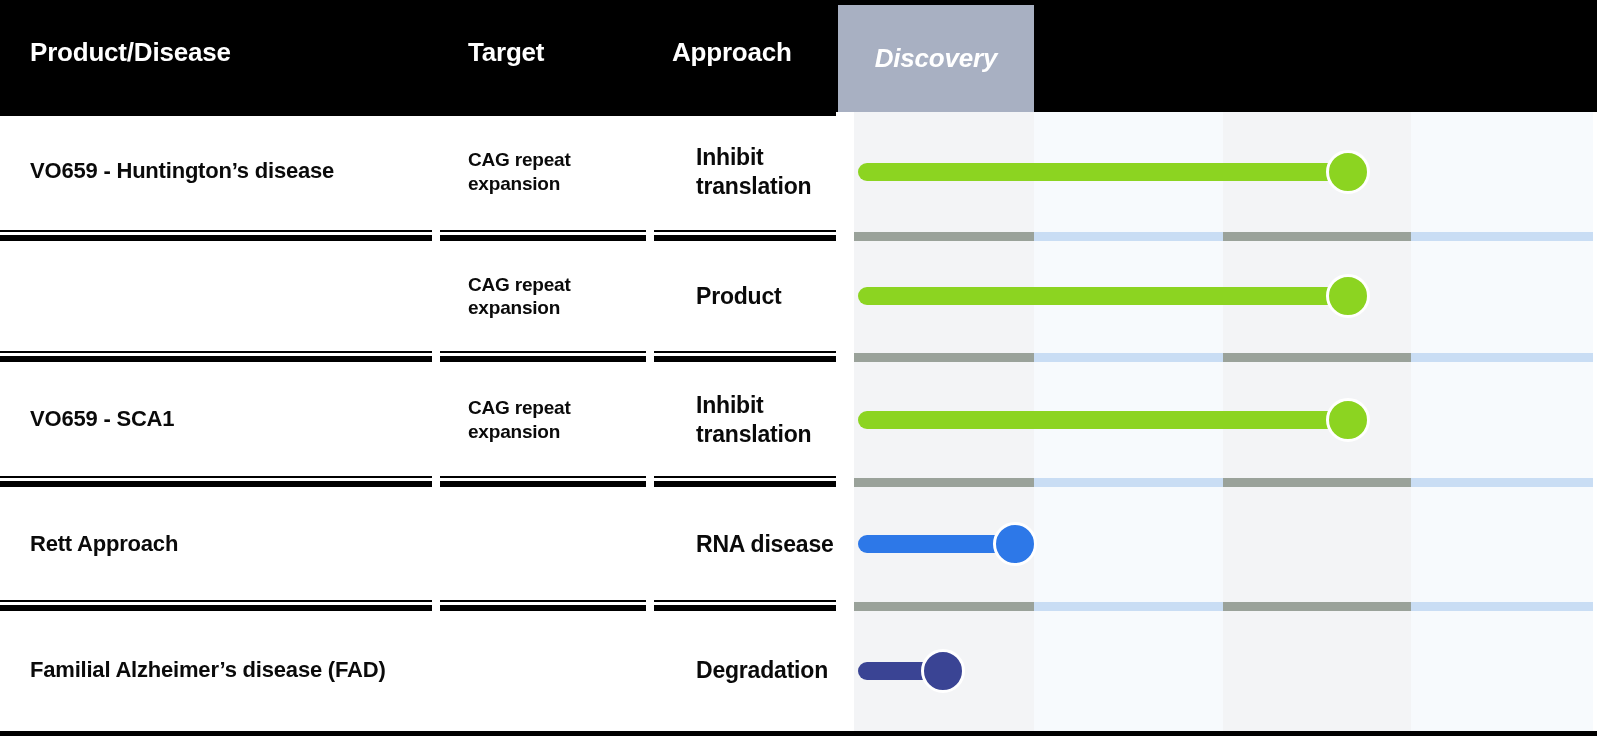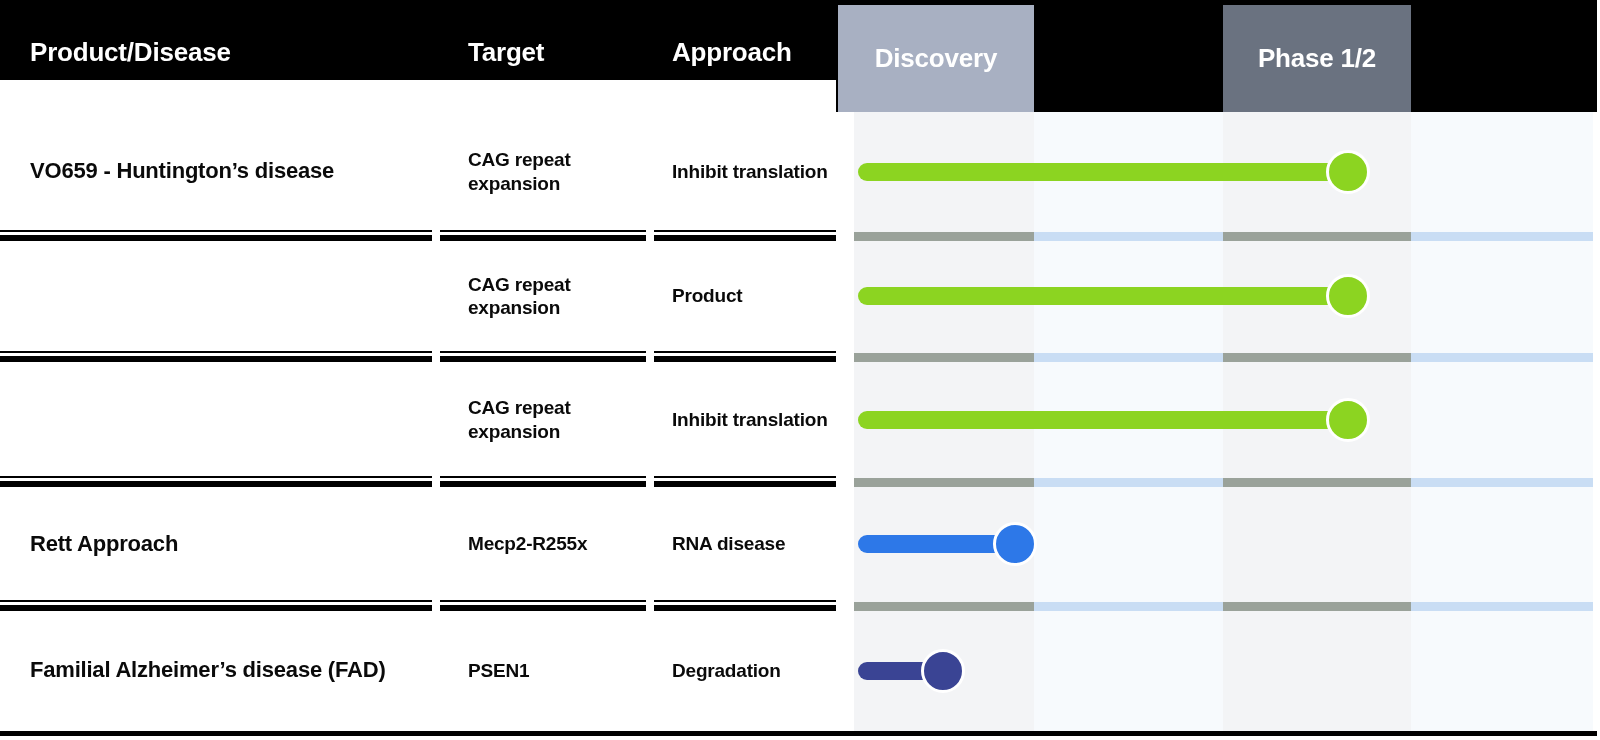--- a/index.html
+++ b/index.html
@@ -7,21 +7,21 @@
          font-family:"Liberation Sans","DejaVu Sans",sans-serif;color:#0a0a0a;}
 
   
   .phase-col{position:absolute;top:112px;height:619px;z-index:0;}
   .pc0{left:854px;width:180px;}
   .pc1{left:1034px;width:189px;}
   .pc2{left:1223px;width:188px;}
   .pc3{left:1411px;width:182px;}
 
   
-  .hdr-left{position:absolute;left:0;top:0;width:836px;height:80px;background:#000;z-index:3;}
+  .hdr-left{position:absolute;left:0;top:0;width:836px;height:116px;background:#000;z-index:3;}
   .hdr-left span{position:absolute;top:0;height:104px;display:flex;align-items:center;
                  color:#fff;font-weight:bold;font-size:26px;letter-spacing:-0.2px;white-space:nowrap;}
   .h-product{left:30px;}
   .h-target{left:468px;}
   .h-approach{left:672px;}
 
   .hdr-phases{position:absolute;left:836px;top:0;width:761px;height:112px;background:#000;z-index:3;}
   .phase-cell{position:absolute;top:5px;height:107px;display:flex;align-items:center;justify-content:center;}
   .hp0{left:2px;width:196px;}
   .hp1{left:198px;width:189px;}
@@ -33,21 +33,21 @@
   .row{position:absolute;left:0;width:1600px;z-index:1;}
   .r0{top:112px;height:119px;}
   .r1{top:240px;height:112px;}
   .r2{top:362px;height:115px;}
   .r3{top:487px;height:114px;}
   .r4{top:611px;height:119px;}
   .cell{position:absolute;top:0;height:100%;display:flex;align-items:center;
         font-weight:bold;line-height:1.22;letter-spacing:-0.2px;}
   .cell.product{left:30px;width:410px;font-size:22px;}
   .cell.target{left:468px;width:150px;font-size:19px;}
-  .cell.approach{left:672px;width:160px;font-size:19px;}
+  .cell.approach{left:696px;width:160px;font-size:23px;}
 
   .bar{position:absolute;left:858px;top:50%;margin-top:-9px;height:18px;border-radius:9px;}
   .knob{position:absolute;top:50%;margin-top:-22px;width:38px;height:38px;border-radius:50%;
         border:3px solid #ffffff;box-sizing:content-box;}
 
   
   .rule{position:absolute;left:0;width:1600px;height:12px;z-index:2;}
   .rule .lseg{position:absolute;top:0;height:3px;background:#fff;
               border-top:2px solid #000;border-bottom:6px solid #000;}
   .ls0{left:0;width:432px;}
@@ -71,61 +71,57 @@
   <div class="phase-col pc1" style="background: rgb(247, 250, 253);"></div>
   <div class="phase-col pc2" style="background: rgb(243, 244, 246);"></div>
   <div class="phase-col pc3" style="background: rgb(247, 250, 253);"></div>
 
   <div class="hdr-left">
     <span class="h-product">Product/Disease</span>
     <span class="h-target">Target</span>
     <span class="h-approach">Approach</span>
   </div>
   <div class="hdr-phases">
-    <div class="phase-cell hp0" style="background: rgb(168, 176, 194);">
+    <div class="phase-cell hp0" style="background: rgb(168, 176, 194); font-style: italic;">
       <span>Discovery</span>
-    </div>
-    <div class="phase-cell hp2" style="background: rgb(106, 114, 128);">
-      <span>Phase 1/2</span>
     </div>
   </div>
 
   <div class="row r0">
     <div class="cell product">VO659 - Huntington’s disease</div>
     <div class="cell target">CAG repeat expansion</div>
     <div class="cell approach">Inhibit translation</div>
     <div class="bar" style="width: 490px; background: rgb(140, 212, 33);"></div>
     <div class="knob" style="left: 1326px; background: rgb(140, 212, 33);"></div>
   </div>
 
   <div class="row r1">
     <div class="cell target">CAG repeat expansion</div>
     <div class="cell approach">Product</div>
     <div class="bar" style="width: 490px; background: rgb(140, 212, 33);"></div>
     <div class="knob" style="left: 1326px; background: rgb(140, 212, 33);"></div>
   </div>
 
   <div class="row r2">
+    <div class="cell product">VO659 - SCA1</div>
     <div class="cell target">CAG repeat expansion</div>
     <div class="cell approach">Inhibit translation</div>
     <div class="bar" style="width: 490px; background: rgb(140, 212, 33);"></div>
     <div class="knob" style="left: 1326px; background: rgb(140, 212, 33);"></div>
   </div>
 
   <div class="row r3">
     <div class="cell product">Rett Approach</div>
-    <div class="cell target">Mecp2-R255x</div>
     <div class="cell approach">RNA disease</div>
     <div class="bar" style="width: 157px; background: rgb(45, 120, 232);"></div>
     <div class="knob" style="left: 993px; background: rgb(45, 120, 232);"></div>
   </div>
 
   <div class="row r4">
     <div class="cell product">Familial Alzheimer’s disease (FAD)</div>
-    <div class="cell target">PSEN1</div>
     <div class="cell approach">Degradation</div>
     <div class="bar" style="width: 85px; background: rgb(58, 68, 148);"></div>
     <div class="knob" style="left: 921px; background: rgb(58, 68, 148);"></div>
   </div>
 
   <div class="rule rt0">
     <div class="lseg ls0"></div>
       <div class="lseg ls1"></div>
       <div class="lseg ls2"></div>
     <div class="pseg ps0" style="background: rgb(154, 162, 154);"></div>

